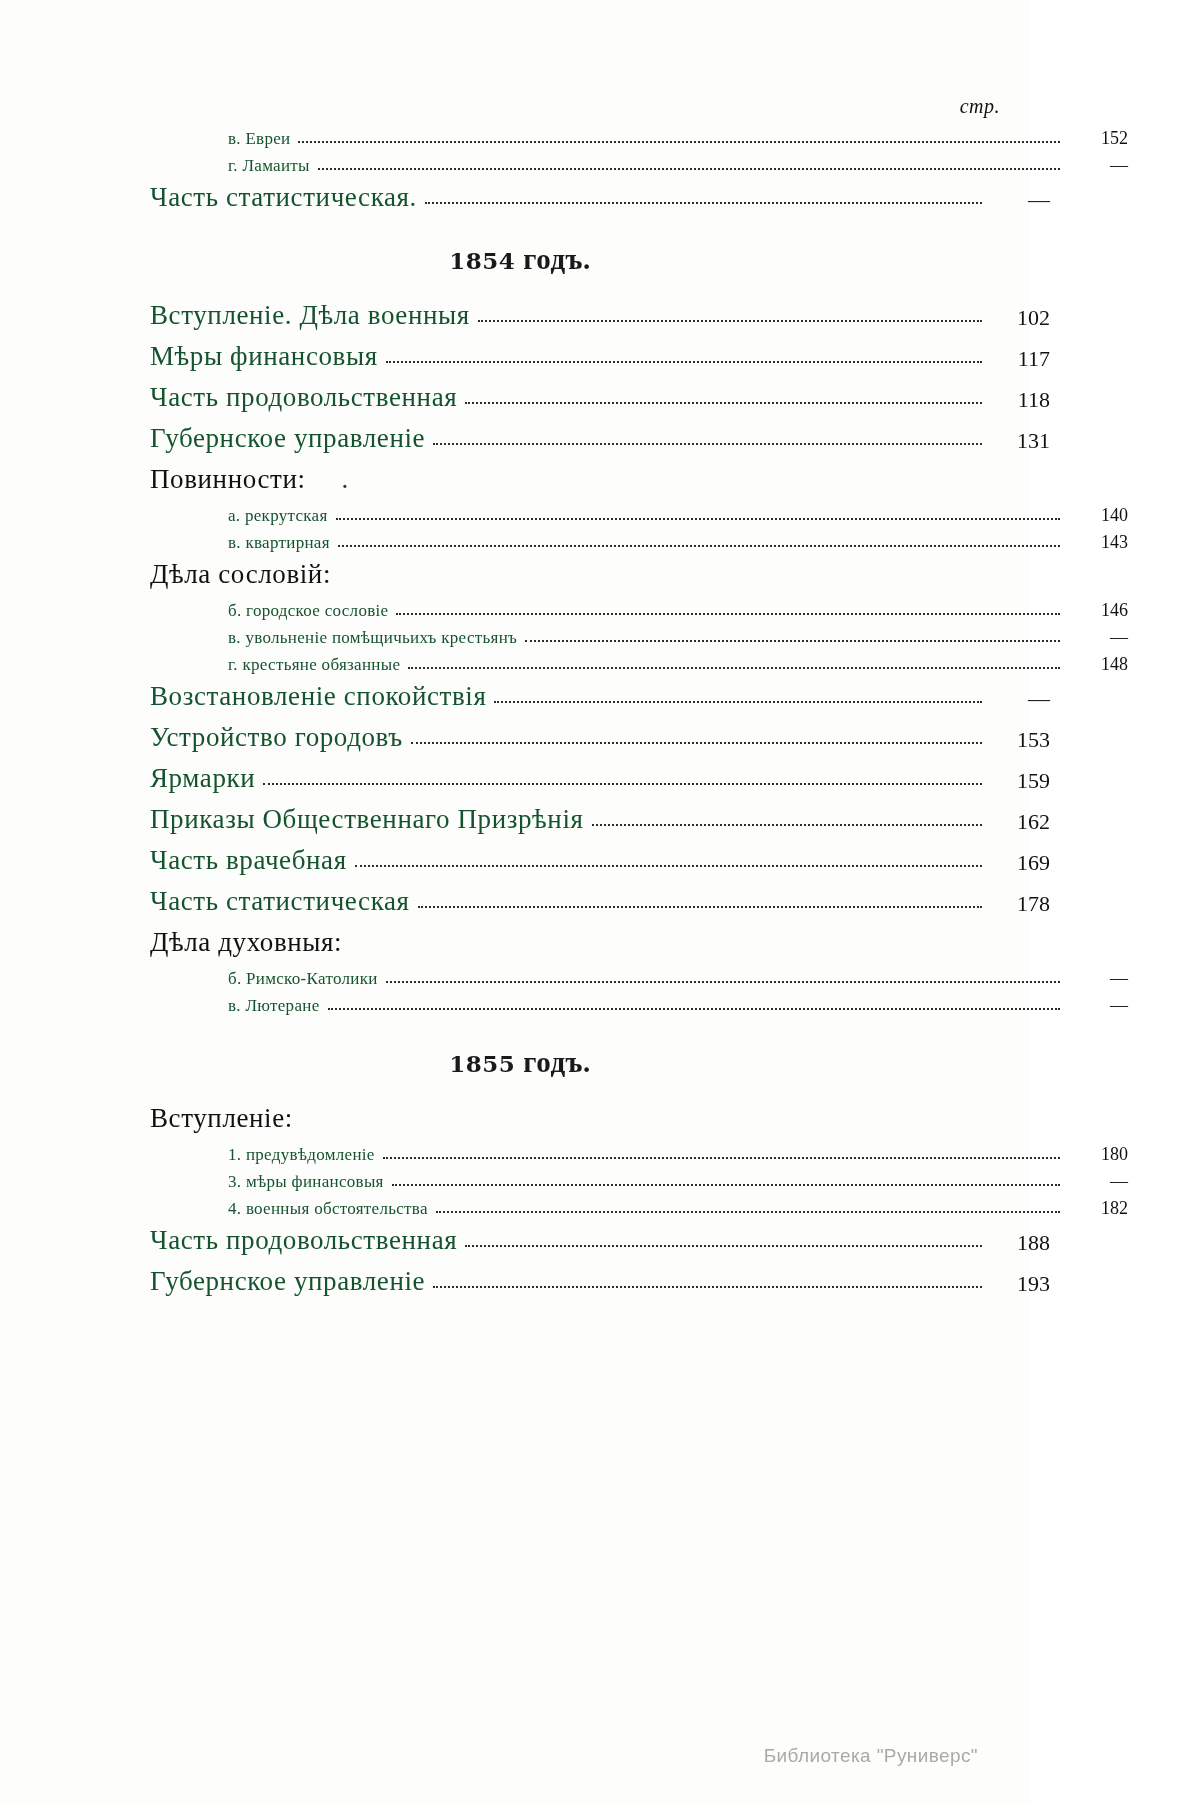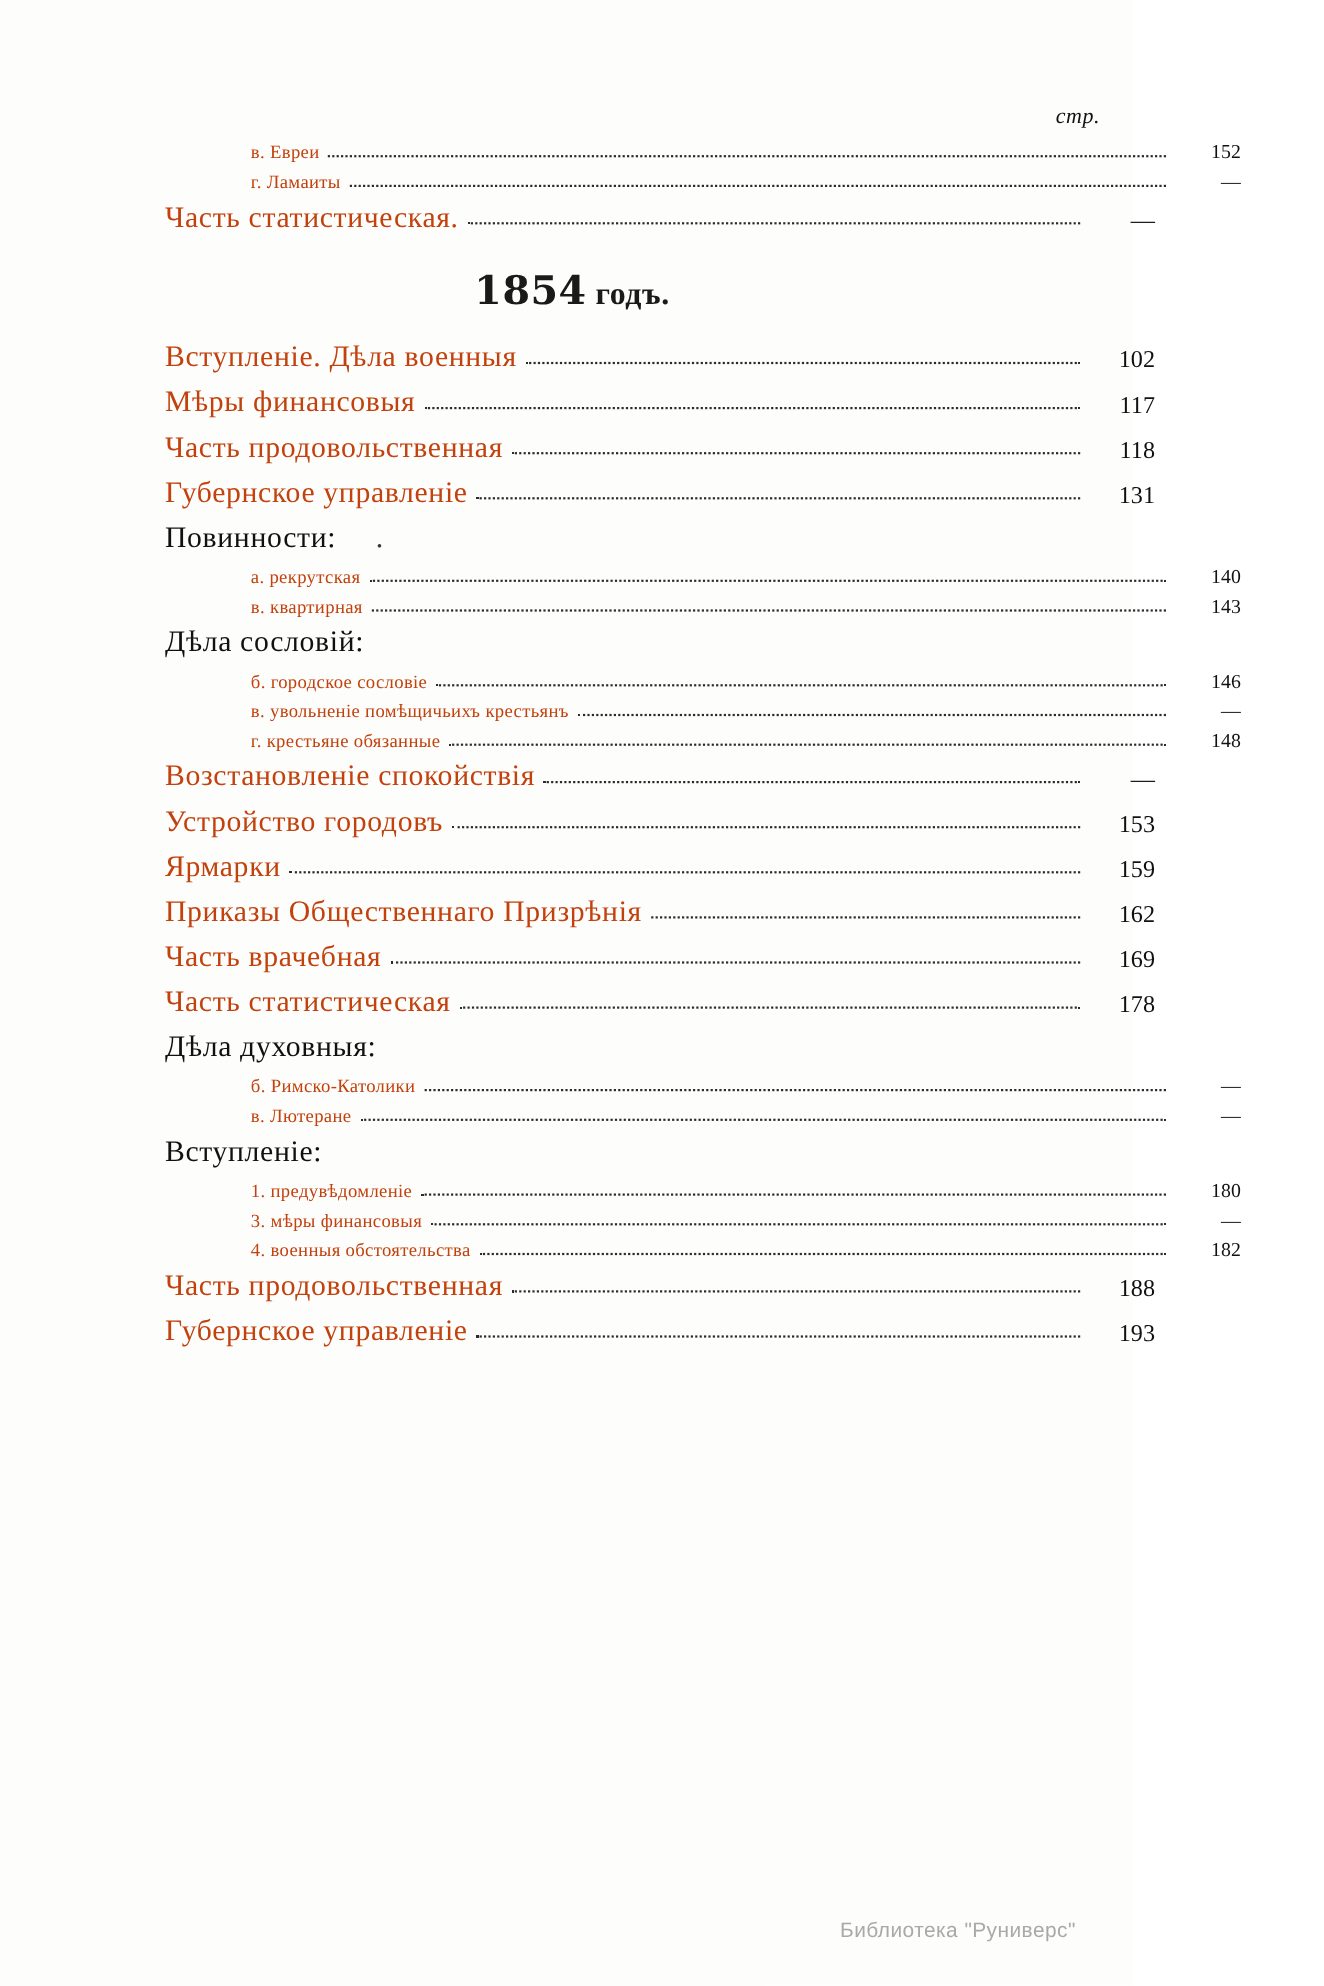--- a/index.html
+++ b/index.html
@@ -41,21 +41,21 @@
 
   
   .entry {
     display: flex;
     align-items: flex-end;
     width: 100%;
     margin-bottom: 2px;
   }
   .entry .label {
     white-space: nowrap;
-    color: #c2410c;
+    color: #14532d;
   }
   .entry .leader {
     flex: 1 1 auto;
     min-width: 10px;
     margin: 0 6px 7px 8px;
     border-bottom: 2px dotted #2b2b2b;
     height: 1px;
   }
   .entry .pageno {
     white-space: nowrap;
@@ -111,21 +111,21 @@
 
   
   .year-title {
     text-align: center;
     margin: 30px 0 24px 0;
     padding-right: 160px;
   }
   .year-title .ynum {
     font-family: "DejaVu Serif", serif;
     font-weight: bold;
-    font-size: 36px;
+    font-size: 23px;
     letter-spacing: 0.5px;
   }
   .year-title .yword {
     font-family: "Liberation Serif", serif;
     font-weight: bold;
     font-size: 29px;
     letter-spacing: 0.5px;
     margin-left: 8px;
   }
 
@@ -254,20 +254,21 @@
             <span class="label">б. Римско-Католики</span>
             <span class="leader"></span>
             <span class="pageno">—</span>
           </div>
           <div class="entry lvl-sub">
             <span class="label">в. Лютеране</span>
             <span class="leader"></span>
             <span class="pageno">—</span>
           </div>
         </div>
+        <div class="year-title"><span class="ynum">1855</span><span class="yword">годъ.</span></div>
         <div>
           <div class="heading-plain"><span>Вступленіе:</span></div>
           <div class="entry lvl-sub">
             <span class="label">1. предувѣдомленіе</span>
             <span class="leader"></span>
             <span class="pageno">180</span>
           </div>
           <div class="entry lvl-sub">
             <span class="label">3. мѣры финансовыя</span>
             <span class="leader"></span>

